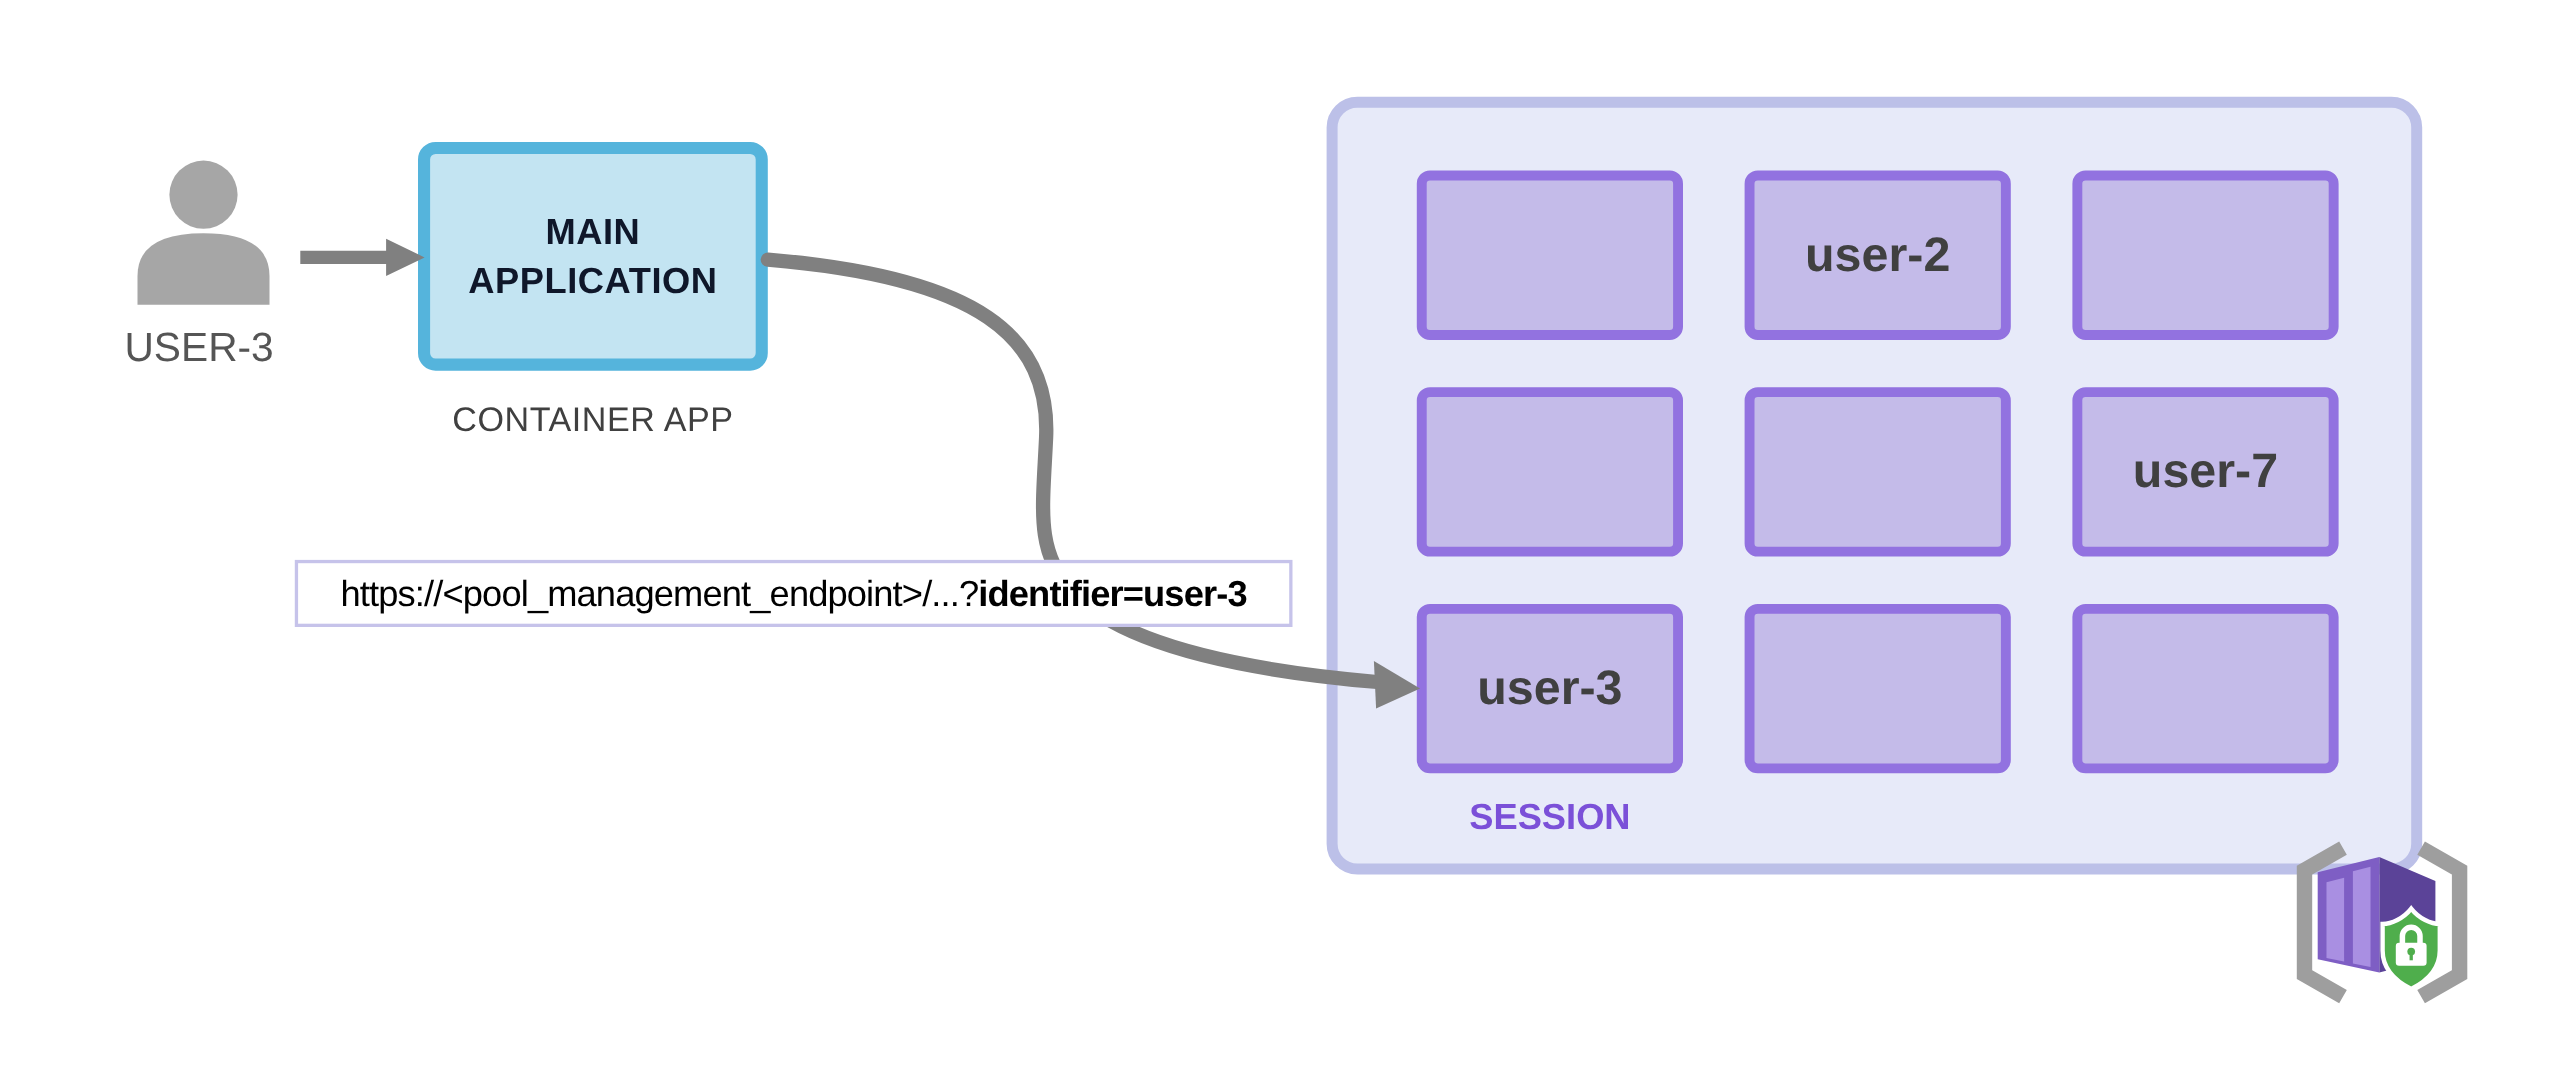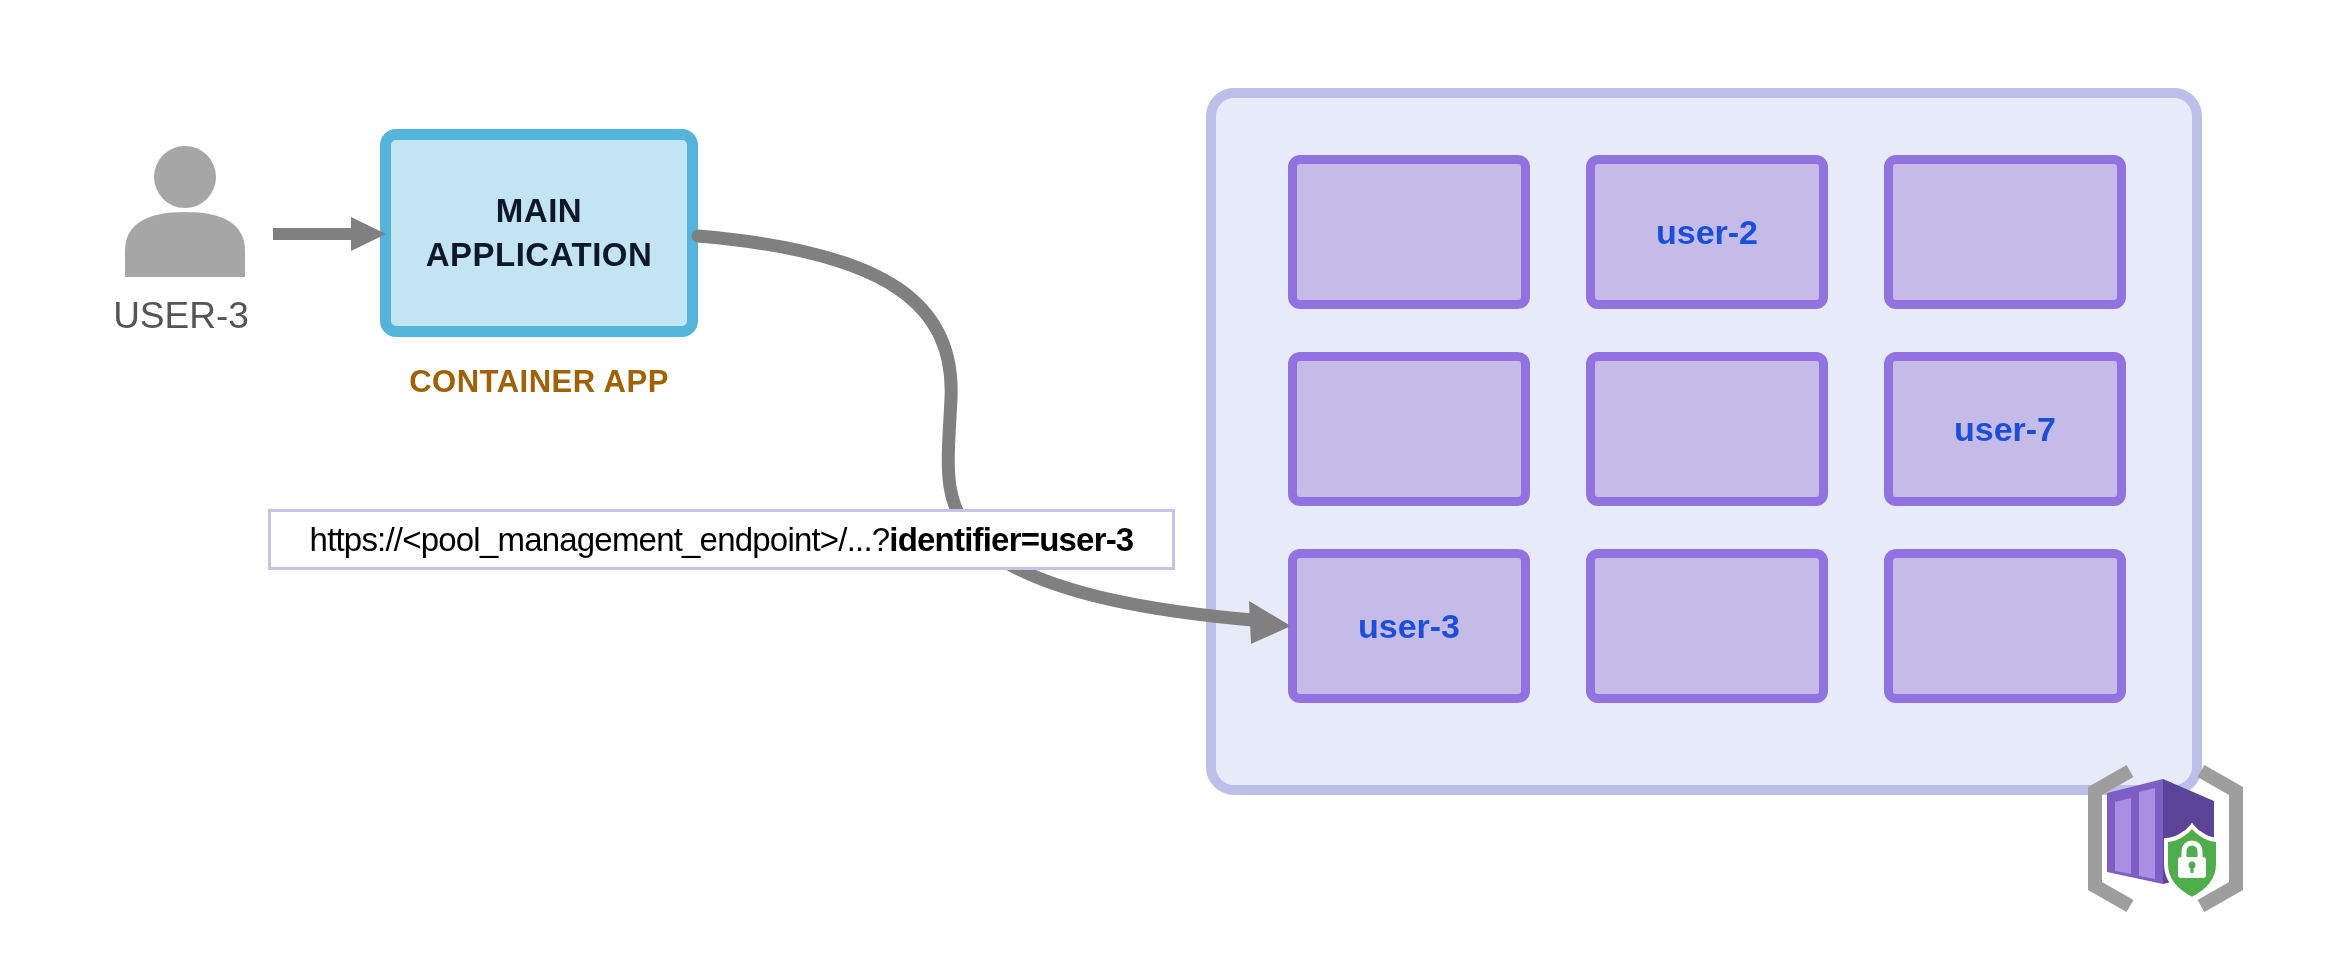--- a/index.html
+++ b/index.html
@@ -25,21 +25,21 @@
     position:absolute;left:380px;top:129px;width:318px;height:208px;
     box-sizing:border-box;background:#c3e4f2;border:11px solid #55b4dc;border-radius:16px;
     display:flex;align-items:center;justify-content:center;z-index:1;
   }
   .app-box-label{
     width:250px;text-align:center;font-weight:bold;font-size:33px;
     line-height:1.32;color:#0f172a;letter-spacing:.5px;
   }
   .app-caption{
     position:absolute;left:380px;top:364px;width:318px;text-align:center;
-    font-weight:bold;font-size:31px;color:#a16207;letter-spacing:.5px;z-index:1;
+    font-weight:normal;font-size:31px;color:#404040;letter-spacing:.5px;z-index:1;
   }
   
   .url-box{
     position:absolute;left:268px;top:509px;width:907px;height:61px;
     box-sizing:border-box;background:#ffffff;border:3px solid #c6c3ea;
     display:flex;align-items:center;justify-content:center;
     white-space:nowrap;z-index:3;
   }
   .url-text{font-size:33px;color:#000000;letter-spacing:-0.8px;text-align:center;}
   .url-text b{font-weight:bold;}
@@ -50,21 +50,21 @@
     border-radius:28px;z-index:1;
   }
   .pool-grid{
     position:absolute;left:72px;top:57px;
     display:grid;grid-template-columns:repeat(3,242px);grid-template-rows:repeat(3,154px);
     column-gap:56px;row-gap:43px;
   }
   .tile{
     box-sizing:border-box;background:#c4bbe9;border:9px solid #9272e0;border-radius:12px;
     display:flex;align-items:center;justify-content:center;
-    font-weight:bold;font-size:34px;color:#1d4ed8;
+    font-weight:bold;font-size:44px;color:#404040;
   }
   .session-caption{
     position:absolute;left:72px;top:626px;width:242px;text-align:center;
     font-weight:bold;font-size:33px;color:#7b50d8;
   }
   .pool-caption{
     position:absolute;left:1206px;top:832px;width:996px;text-align:center;
     font-weight:bold;font-size:35px;color:#7b50d8;z-index:1;
   }
 </style>
@@ -85,20 +85,21 @@
       <div class="tile"></div>
       <div class="tile">user-2</div>
       <div class="tile"></div>
       <div class="tile"></div>
       <div class="tile"></div>
       <div class="tile">user-7</div>
       <div class="tile">user-3</div>
       <div class="tile"></div>
       <div class="tile"></div>
     </div>
+    <div class="session-caption">SESSION</div>
   </div>
 
   <div class="url-box">
     <span class="url-text"><span>https://&lt;pool_management_endpoint&gt;/...?</span><b>identifier=user-3</b></span>
   </div>
 
   <svg id="overlay" viewBox="0 0 2332 972" xmlns="http://www.w3.org/2000/svg">
 
     <g>
       <circle cx="185" cy="177" r="31" fill="#a6a6a6"></circle>

